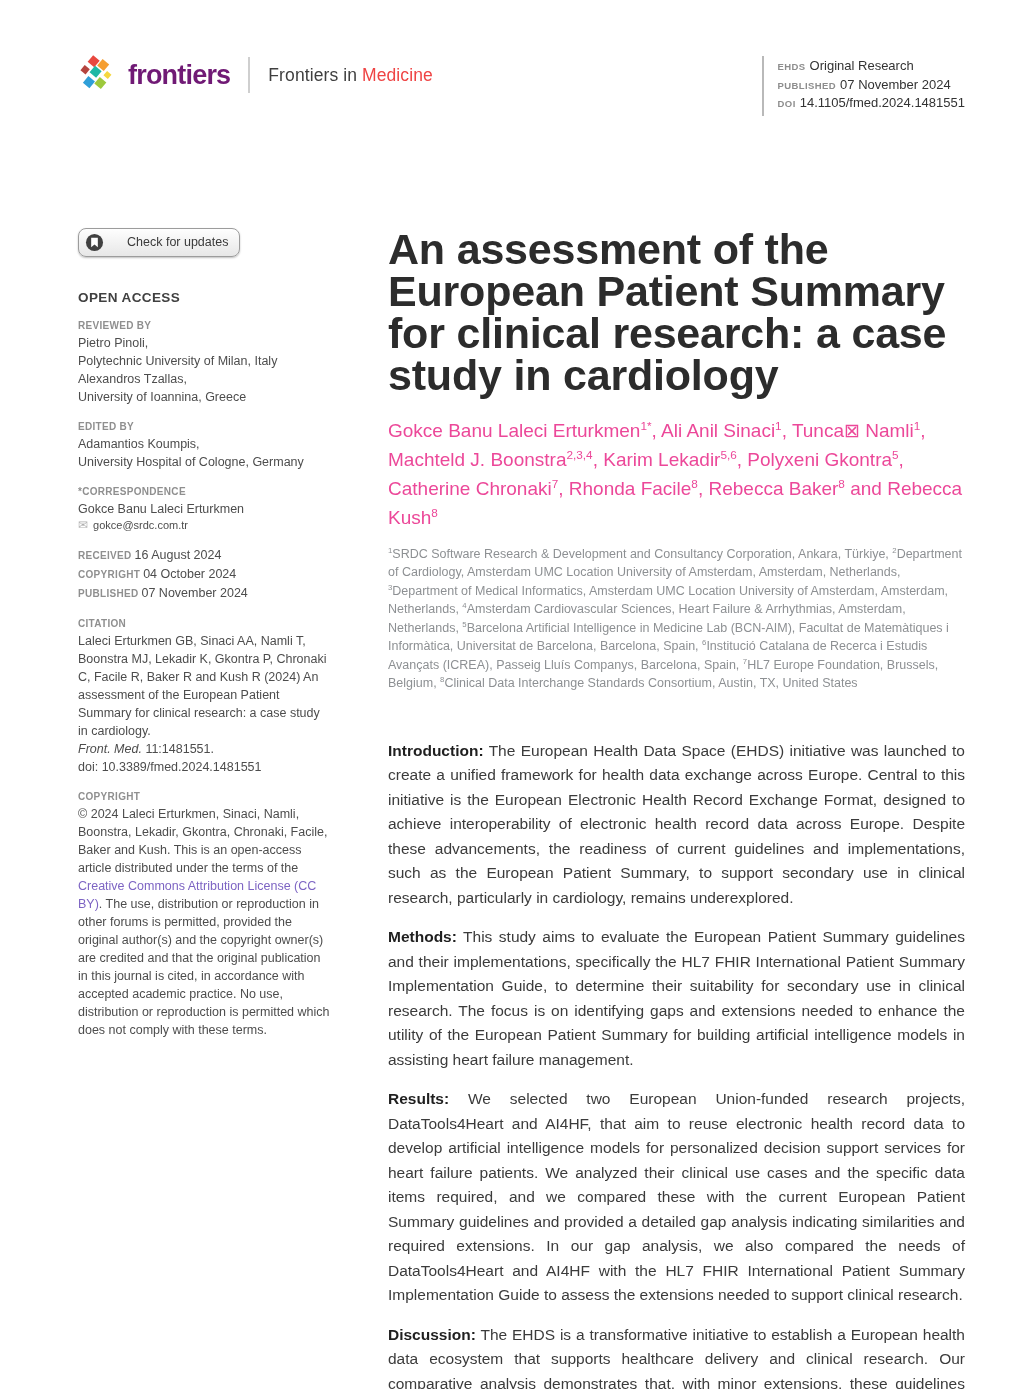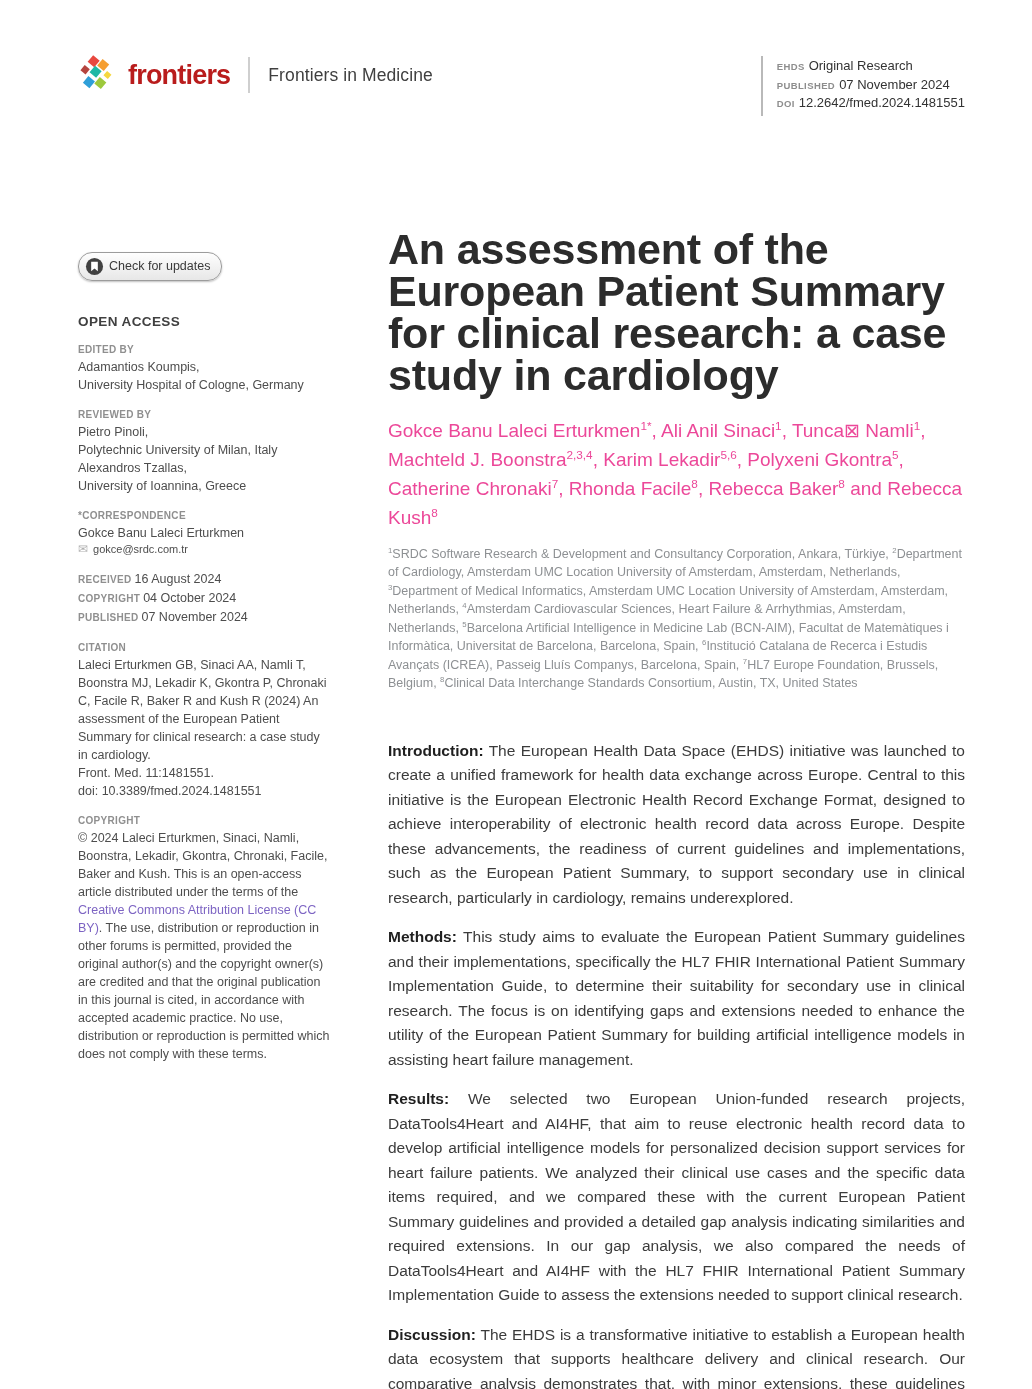--- a/index.html
+++ b/index.html
@@ -13,67 +13,67 @@
   }
 
   
   .header {
     display: flex; justify-content: space-between; align-items: flex-start;
     padding: 55px 67px 0 78px;
   }
   .logo-block { display: flex; align-items: center; }
   .logo-icon { width: 38px; height: 40px; margin-right: 12px; }
   .logo-word {
-    font-size: 27px; font-weight: bold; color: #b91c1c; letter-spacing: -0.8px;
+    font-size: 27px; font-weight: bold; color: #701a75; letter-spacing: -0.8px;
   }
   .logo-divider { width: 2px; height: 36px; background: #cfcfcf; margin: 0 18px; }
   .journal-name { font-size: 17.5px; color: #3f3f3f; letter-spacing: 0.1px; }
-  .journal-name .purple { color: #404040; }
+  .journal-name .purple { color: #ef4444; }
 
   .meta-block { border-left: 2px solid #b9b9b9; padding: 1px 0 3px 14px; margin-top: 1px; }
   .meta-row { font-size: 13px; color: #333; line-height: 17.5px; white-space: nowrap; }
   .meta-label {
     font-size: 9.5px; color: #8d8d8d; font-weight: bold; letter-spacing: 0.4px;
     margin-right: 4px;
   }
 
   
   .main { display: flex; margin-top: 112px; padding: 0 67px 0 78px; }
   .sidebar { width: 252px; flex-shrink: 0; }
   .content { flex: 1; padding-left: 58px; }
 
   
   .check-btn {
-    display: inline-flex; align-items: center; gap: 5px;
-    border: 1px solid #9c9c9c; border-radius: 14px;
+    display: inline-flex; align-items: center; gap: 23px;
+    border: 1px solid #9c9c9c; border-radius: 8px;
     background: linear-gradient(#fefefe, #e7e7e7);
     box-shadow: 0 1px 2px rgba(0,0,0,0.25);
     padding: 4px 11px 4px 6px;
-    font-size: 12.5px; color: #3a3a3a; cursor: pointer; margin-top: 24px;
+    font-size: 12.5px; color: #3a3a3a; cursor: pointer;
   }
   .check-btn svg { width: 19px; height: 19px; }
   .open-access {
     margin-top: 33px; font-size: 13.5px; font-weight: bold; color: #404040;
     letter-spacing: 0.4px;
   }
   .side-sec { margin-top: 15px; }
   .side-label {
     font-size: 10px; font-weight: bold; color: #8f8f8f; letter-spacing: 0.3px;
     margin-bottom: 3px;
   }
   .side-text {
     font-size: 12.5px; color: #4d4d4d; line-height: 18px; white-space: pre-line;
   }
   .email-row { display: flex; align-items: center; gap: 5px; margin-top: 1px; }
   .email-icon { font-size: 12px; color: #b0b0b0; line-height: 1; }
   .email-link { font-size: 11px; color: #4d4d4d; text-decoration: none; }
   .date-row { font-size: 12.5px; color: #4d4d4d; line-height: 18px; }
   .date-row .side-label { display: inline; margin-right: 3px; }
   .cc-link { color: #7d64c3; cursor: pointer; }
-  .italic { }
+  .italic { font-style: italic; }
 
   
   .title {
     font-size: 43px; line-height: 42px; font-weight: 600; color: #2c2c2c;
     letter-spacing: -0.2px;
   }
   .authors {
     margin-top: 20px; font-size: 19px; line-height: 29px; color: #ec4899;
   }
   .authors sup, .affiliations sup {
@@ -109,50 +109,50 @@
   </div>
 
   <div class="meta-block">
     <div class="meta-row">
       <span class="meta-label">EHDS</span><span>Original Research</span>
     </div>
     <div class="meta-row">
       <span class="meta-label">PUBLISHED</span><span>07 November 2024</span>
     </div>
     <div class="meta-row">
-      <span class="meta-label">DOI</span><span>12.2642/fmed.2024.1481551</span>
+      <span class="meta-label">DOI</span><span>14.1105/fmed.2024.1481551</span>
     </div>
   </div>
 </div>
 
 <div class="main">
 
   <div class="sidebar">
     <button class="check-btn">
       <svg viewBox="0 0 20 20">
         <circle cx="10" cy="10" r="9" fill="#414141"></circle>
         <path d="M6.5 5 h7 v10 l-3.5 -3 l-3.5 3 z" fill="#ffffff"></path>
       </svg>
       <span>Check for updates</span>
     </button>
 
     <div class="open-access">OPEN ACCESS</div>
 
     <div class="side-sec">
-      <div class="side-label">EDITED BY</div>
-      <div class="side-text">Adamantios Koumpis,
-University Hospital of Cologne, Germany</div>
-    </div>
-
-    <div class="side-sec">
       <div class="side-label">REVIEWED BY</div>
       <div class="side-text">Pietro Pinoli,
 Polytechnic University of Milan, Italy
 Alexandros Tzallas,
 University of Ioannina, Greece</div>
+    </div>
+
+    <div class="side-sec">
+      <div class="side-label">EDITED BY</div>
+      <div class="side-text">Adamantios Koumpis,
+University Hospital of Cologne, Germany</div>
     </div>
 
     <div class="side-sec">
       <div class="side-label">*CORRESPONDENCE</div>
       <div class="side-text">Gokce Banu Laleci Erturkmen</div>
       <div class="email-row">
         <span class="email-icon">✉</span>
         <a class="email-link">gokce@srdc.com.tr</a>
       </div>
     </div>

